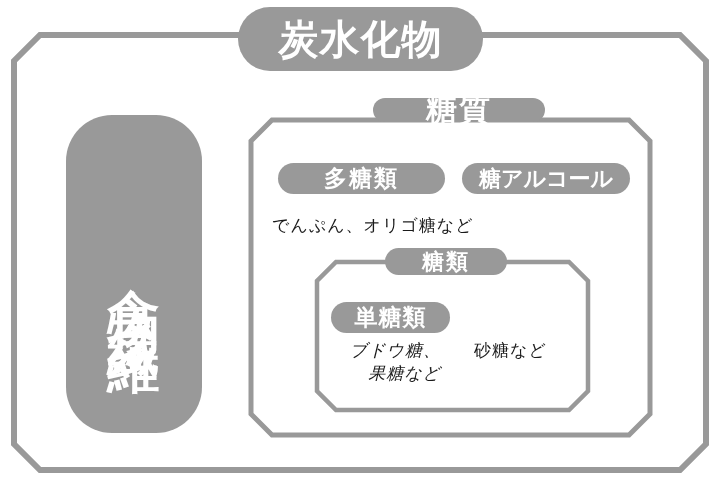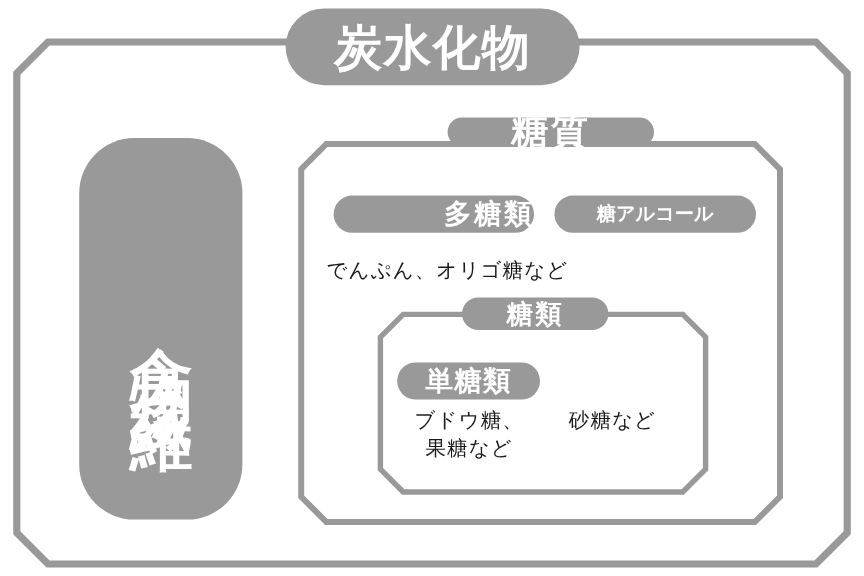--- a/index.html
+++ b/index.html
@@ -22,22 +22,22 @@
     background: #999999;
     color: #ffffff;
     font-weight: bold;
     display: flex;
     align-items: center;
     justify-content: center;
     white-space: nowrap;
   }
   .pill-root    { left: 238px; top: 7px;   width: 245px; height: 64px; border-radius: 32px; font-size: 40px; letter-spacing: 1px; }
   .pill-sugars  { left: 373px; top: 98px;  width: 172px; height: 24px; border-radius: 20px; font-size: 31px; letter-spacing: 2px; }
-  .pill-poly    { left: 278px; top: 163px; width: 167px; height: 31px; border-radius: 16px; font-size: 23px; letter-spacing: 2px; justify-content: flex-end; }
-  .pill-alcohol { left: 462px; top: 163px; width: 168px; height: 31px; border-radius: 16px; font-size: 16px; }
+  .pill-poly    { left: 278px; top: 163px; width: 167px; height: 31px; border-radius: 16px; font-size: 23px; letter-spacing: 2px; }
+  .pill-alcohol { left: 462px; top: 163px; width: 168px; height: 31px; border-radius: 16px; font-size: 22px; }
   .pill-sacch   { left: 385px; top: 248px; width: 122px; height: 27px; border-radius: 14px; font-size: 22px; letter-spacing: 2px; }
   .pill-mono    { left: 331px; top: 302px; width: 119px; height: 31px; border-radius: 16px; font-size: 23px; letter-spacing: 1px; }
   .pill-di      { left: 457px; top: 302px; width: 101px; height: 31px; border-radius: 16px; font-size: 23px; }
 
   .fiber-box {
     position: absolute;
     left: 66px; top: 115px;
     width: 136px; height: 318px;
     border-radius: 46px;
     background: #999999;
@@ -58,21 +58,21 @@
   .note {
     position: absolute;
     font-family: "Liberation Serif", serif;
     color: #1a1a1a;
     font-size: 17px;
     letter-spacing: 1px;
     white-space: nowrap;
   }
   .note-poly    { left: 272px; top: 214px; }
   .note-alcohol { left: 486px; top: 199px; }
-  .note-mono    { left: 341px; top: 339px; width: 100px; text-align: center; white-space: pre-line; line-height: 23px; }
+  .note-mono    { left: 341px; top: 339px; width: 100px; text-align: right; white-space: pre-line; line-height: 23px; font-style: italic; }
   .note-di      { left: 474px; top: 339px; }
 </style>
 </head>
 <body>
 
 <div class="stage">
 
   <svg class="frames" viewBox="0 0 720 480" aria-hidden="true">
     <path class="frame frame-outer" d="M 40 35 H 680 L 706 61 V 444 L 680 470 H 40 L 14 444 V 61 Z"></path>
     <path class="frame frame-mid" d="M 272 120 H 629 L 650 141 V 414 L 629 435 H 272 L 251 414 V 141 Z"></path>

